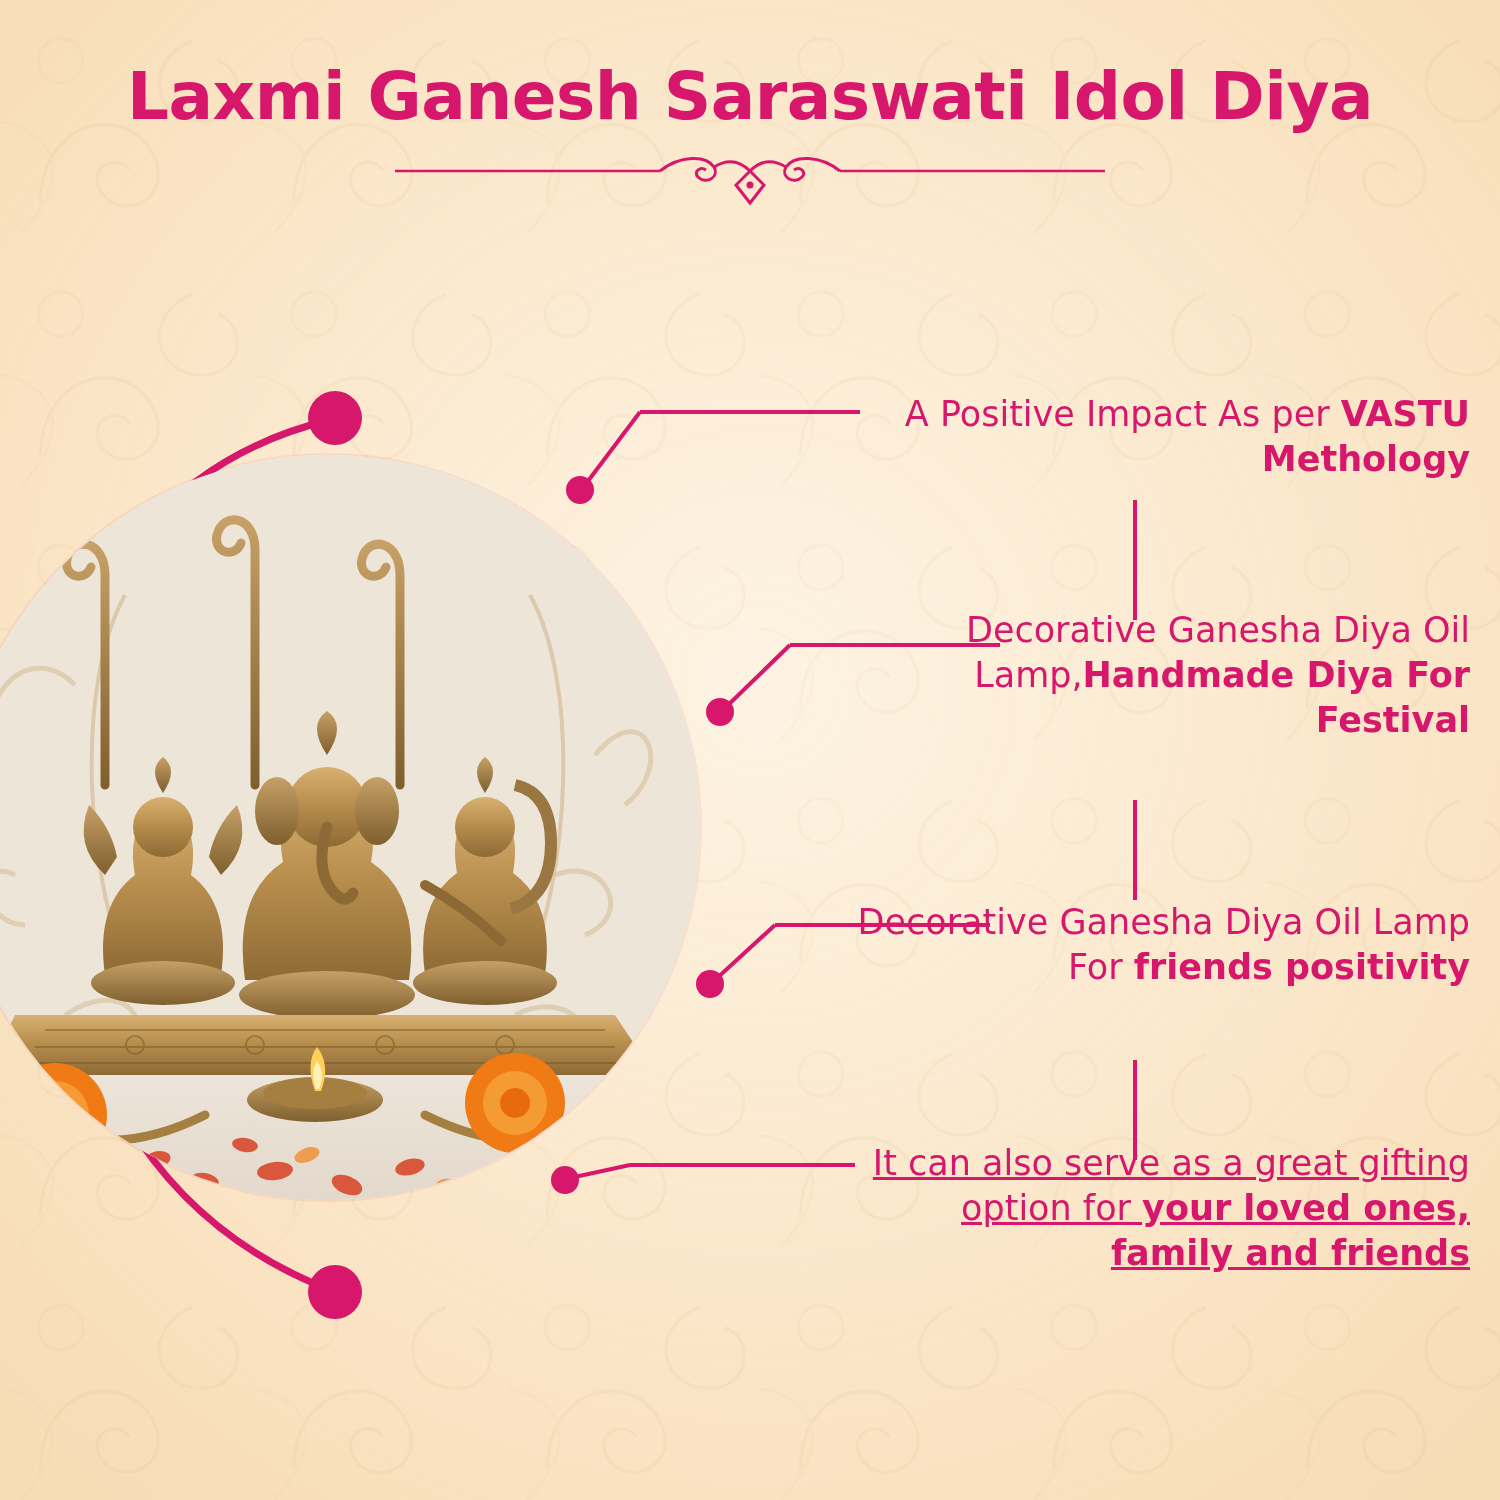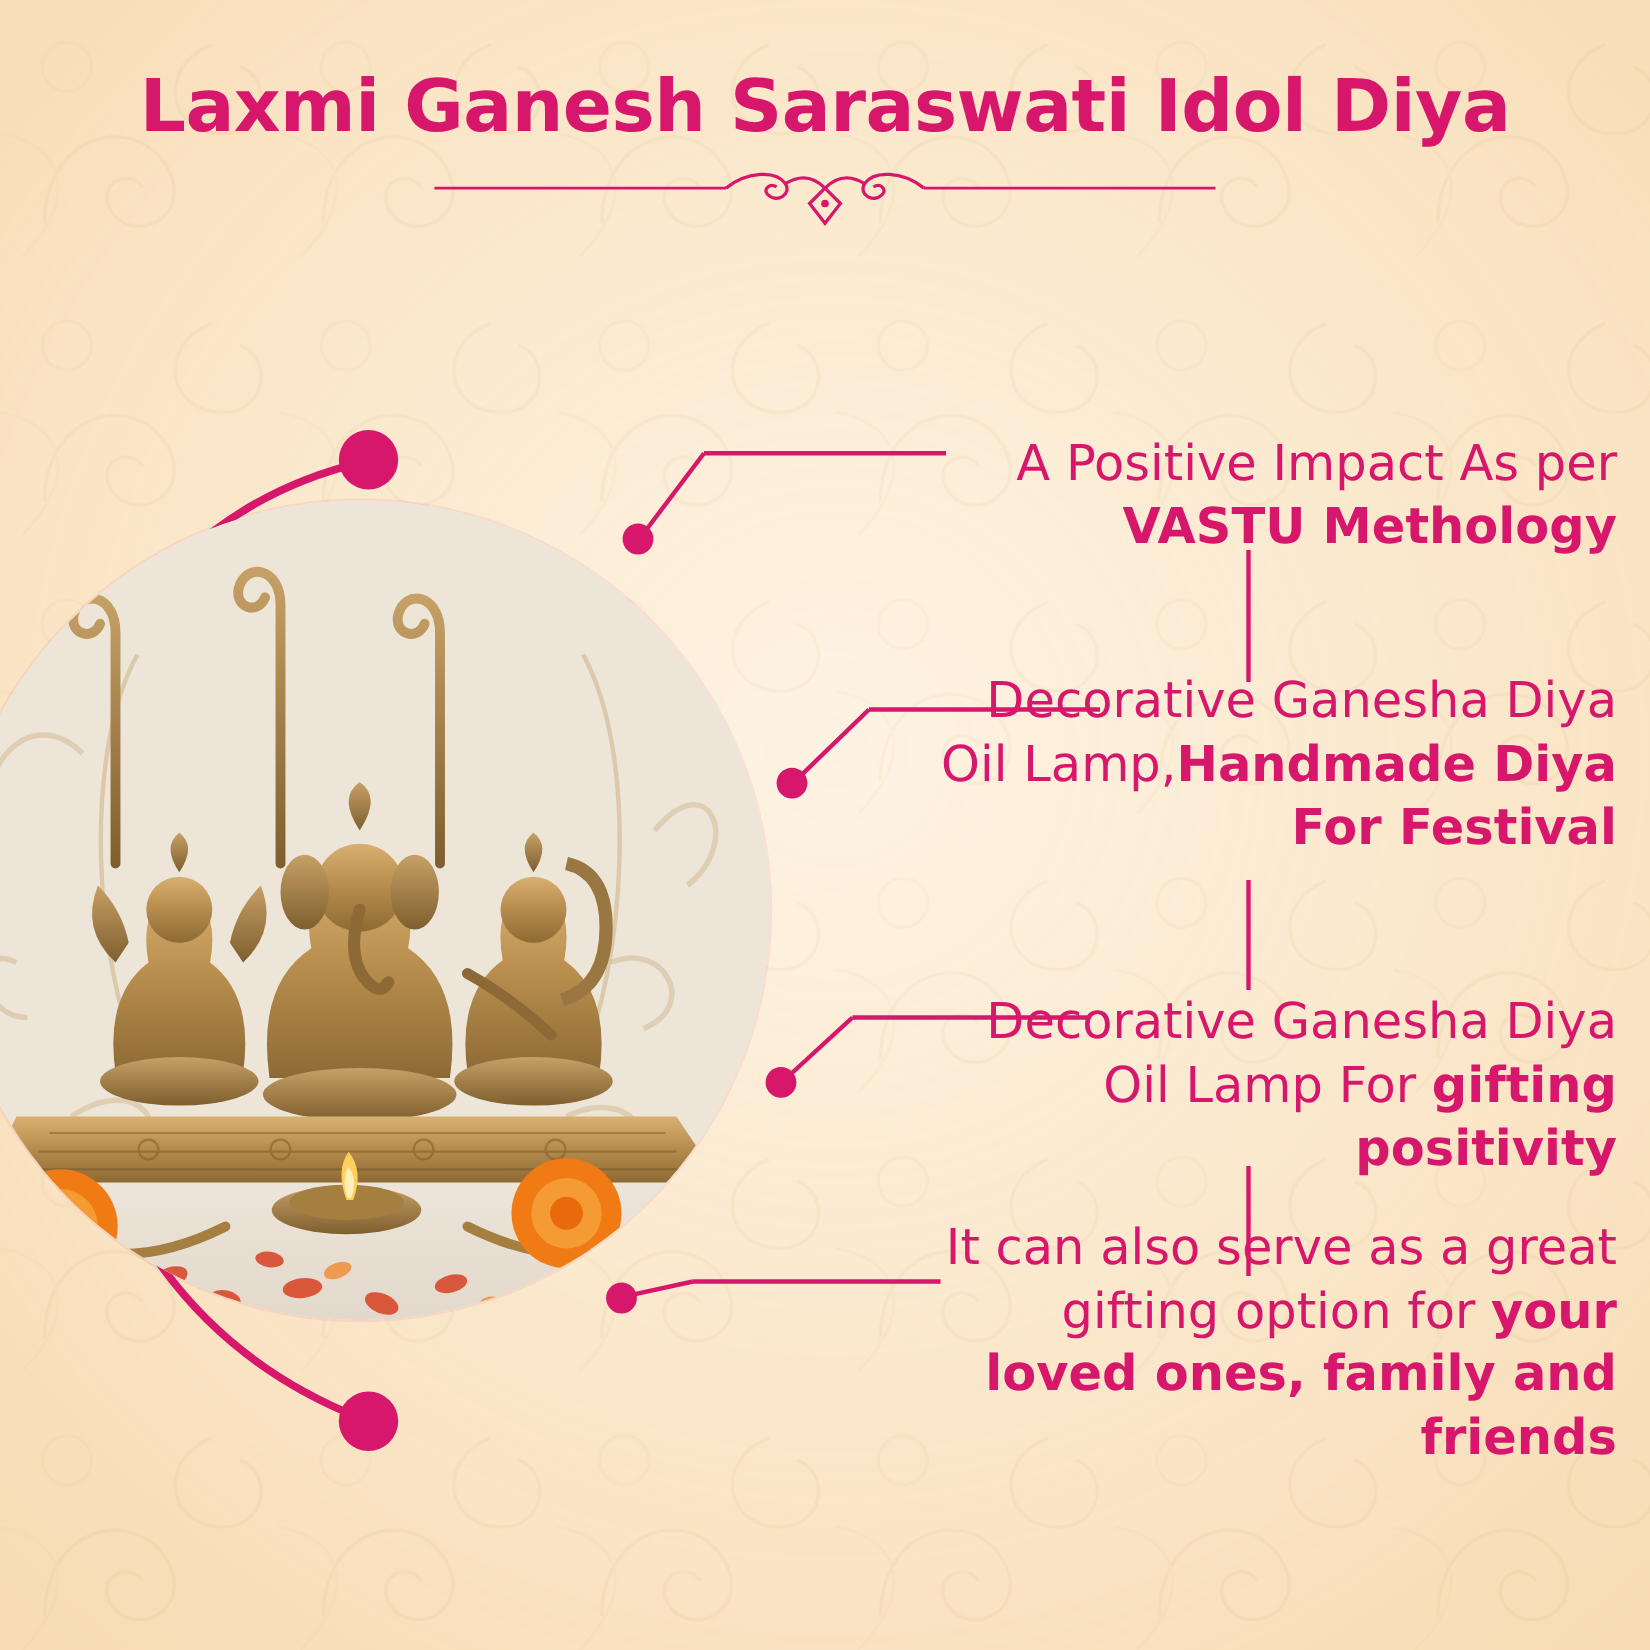--- a/index.html
+++ b/index.html
@@ -70,34 +70,34 @@
   .bullets {
     position: absolute;
     left: 830px;
     top: 380px;
     width: 640px;
   }
   .bullet {
     position: absolute;
     color: #d6176b;
     font-family: "DejaVu Sans", sans-serif;
-    font-size: 45px;
+    font-size: 35px;
     line-height: 1.28;
     text-align: right;
     right: 0;
     width: 620px;
     font-weight: normal;
   }
   .bullet b {
     font-weight: bold;
   }
   .b1 { top: 12px; }
   .b2 { top: 228px; }
   .b3 { top: 520px; }
-  .b4 { top: 725px; }
+  .b4 { top: 761px; text-decoration: underline; }
   svg.connectors {
     position: absolute;
     inset: 0;
     width: 1500px;
     height: 1500px;
     pointer-events: none;
   }
 </style>
 </head>
 <body>
@@ -279,20 +279,20 @@
   </div>
 
   <div class="bullets">
     <div class="bullet b1">
       <span>A Positive Impact As per </span><b>VASTU Methology</b>
     </div>
     <div class="bullet b2">
       <span>Decorative Ganesha Diya Oil Lamp,</span><b>Handmade Diya For Festival</b>
     </div>
     <div class="bullet b3">
-      <span>Decorative Ganesha Diya Oil Lamp For </span><b>gifting positivity</b>
+      <span>Decorative Ganesha Diya Oil Lamp For </span><b>friends positivity</b>
     </div>
     <div class="bullet b4">
       <span>It can also serve as a great gifting option for </span><b>your loved ones, family and friends</b>
     </div>
   </div>
 
 </div>
 
 </body></html>

